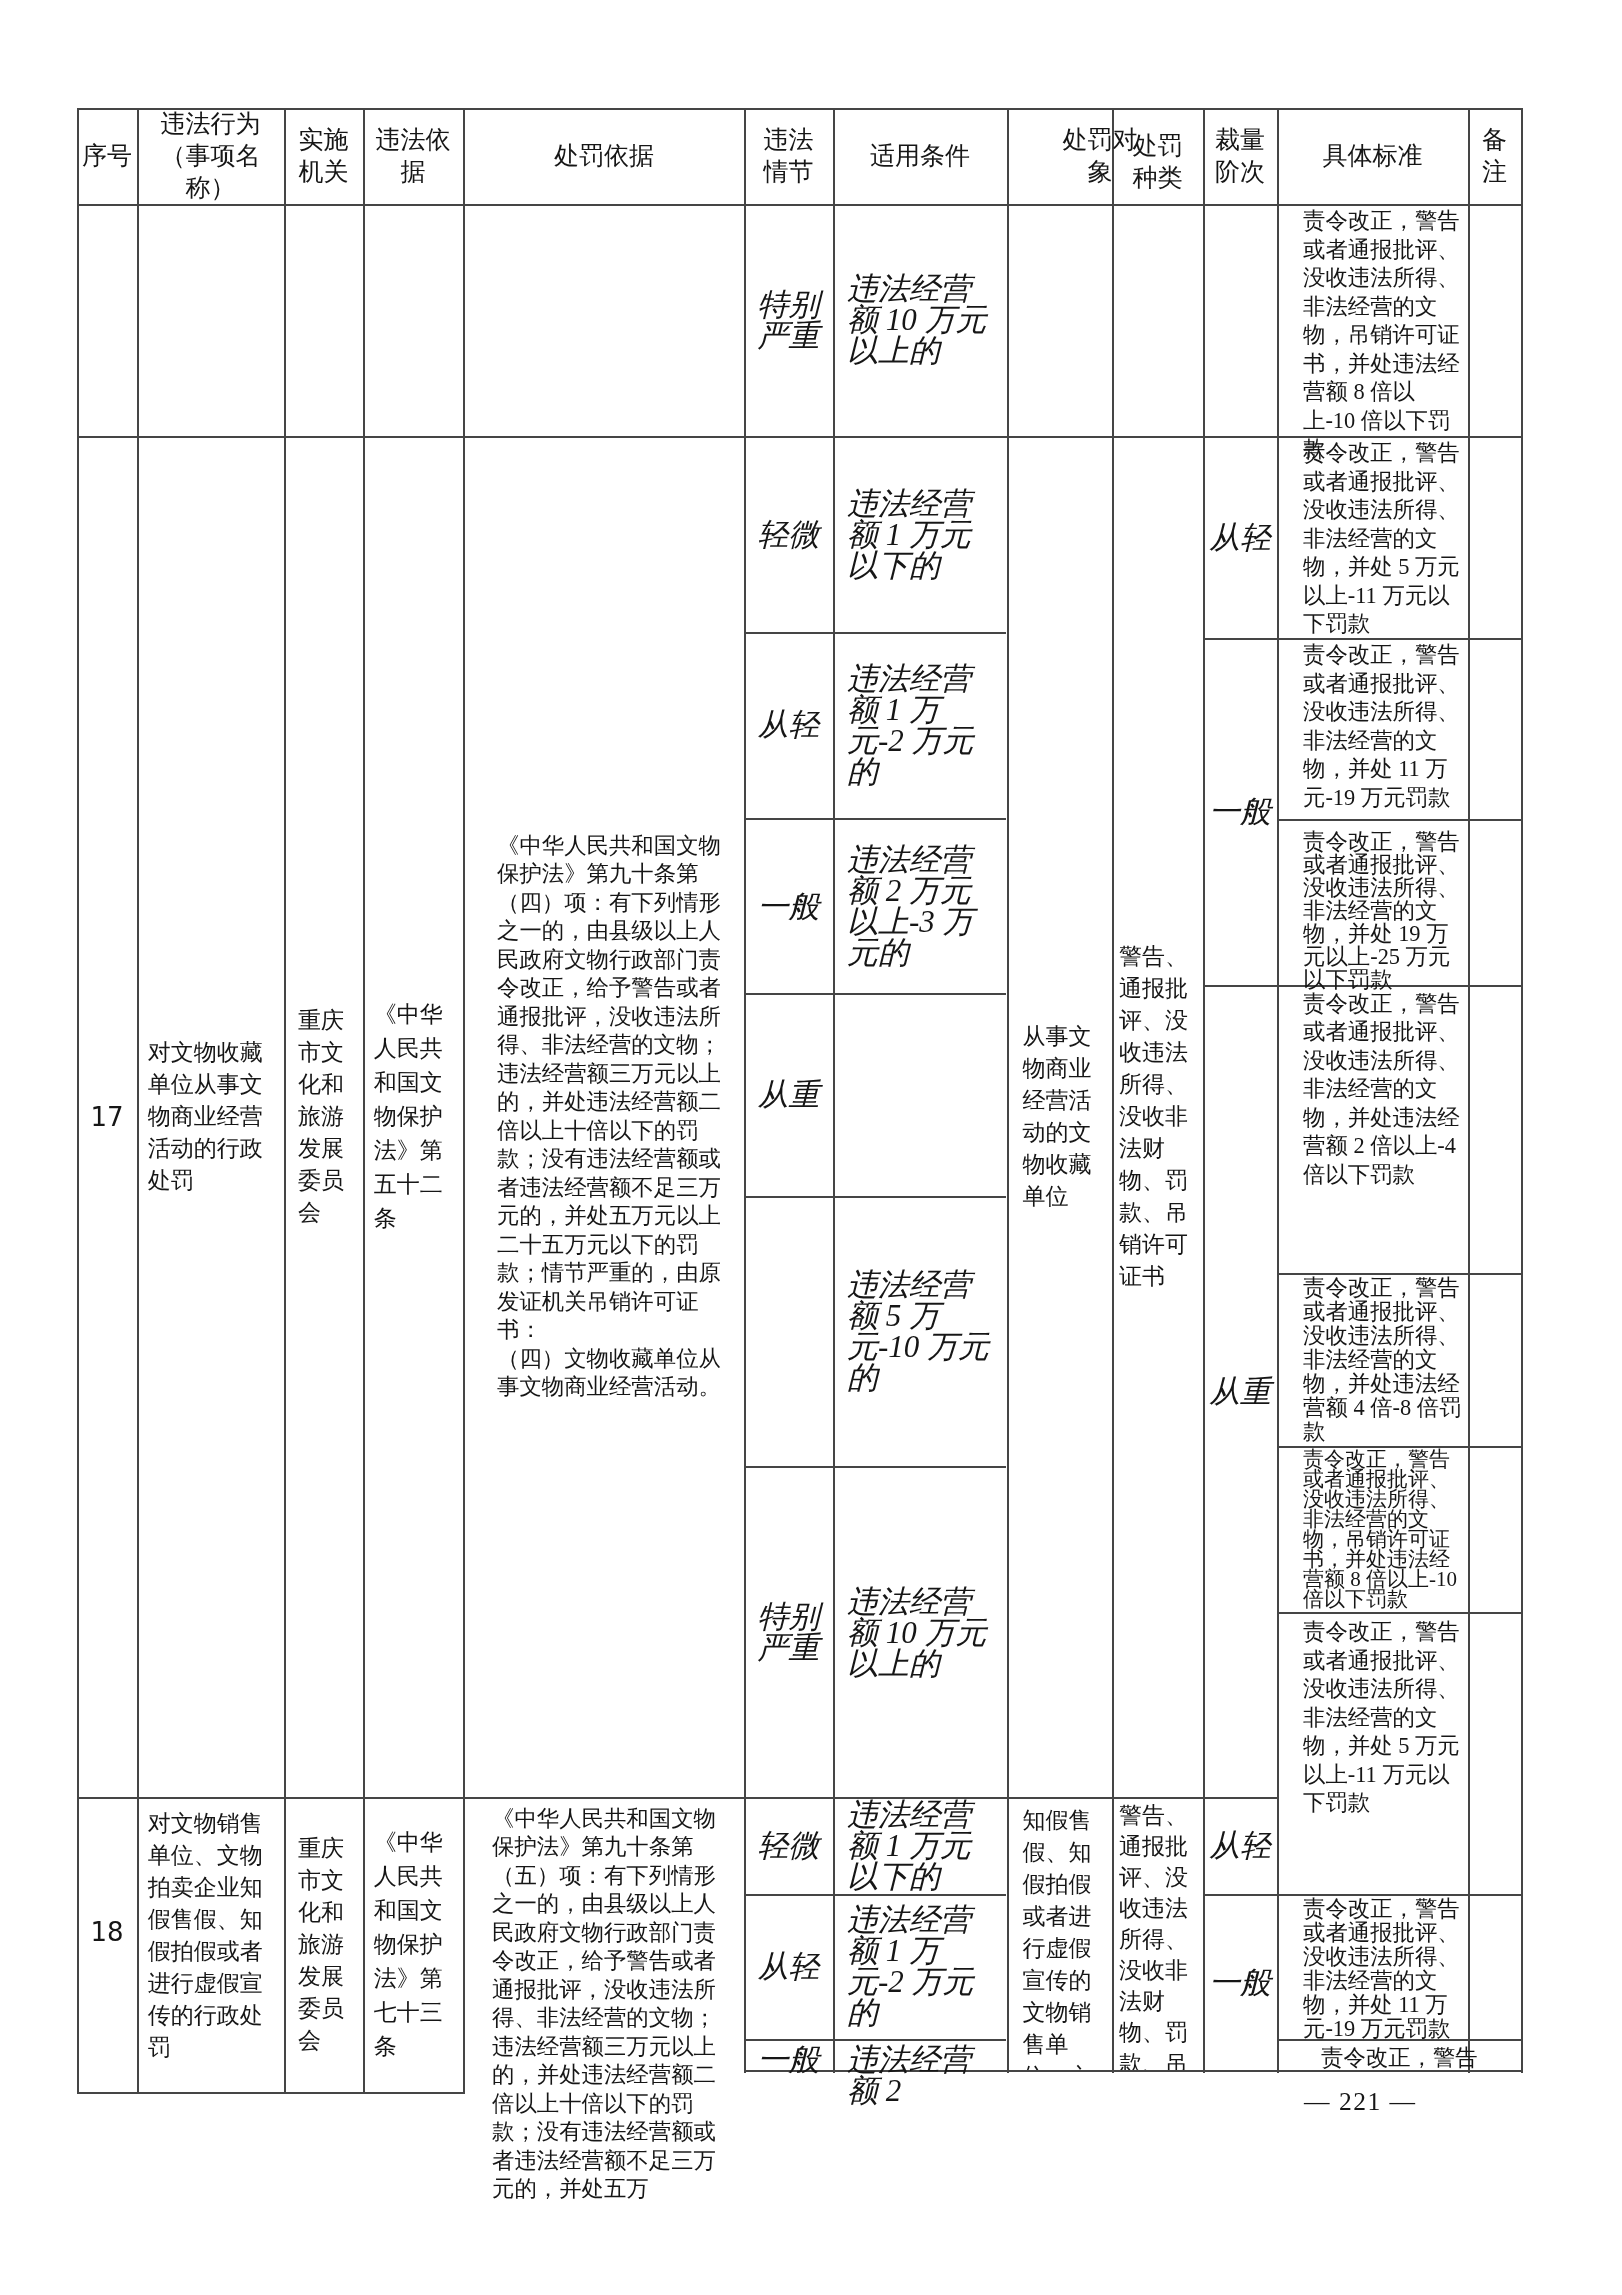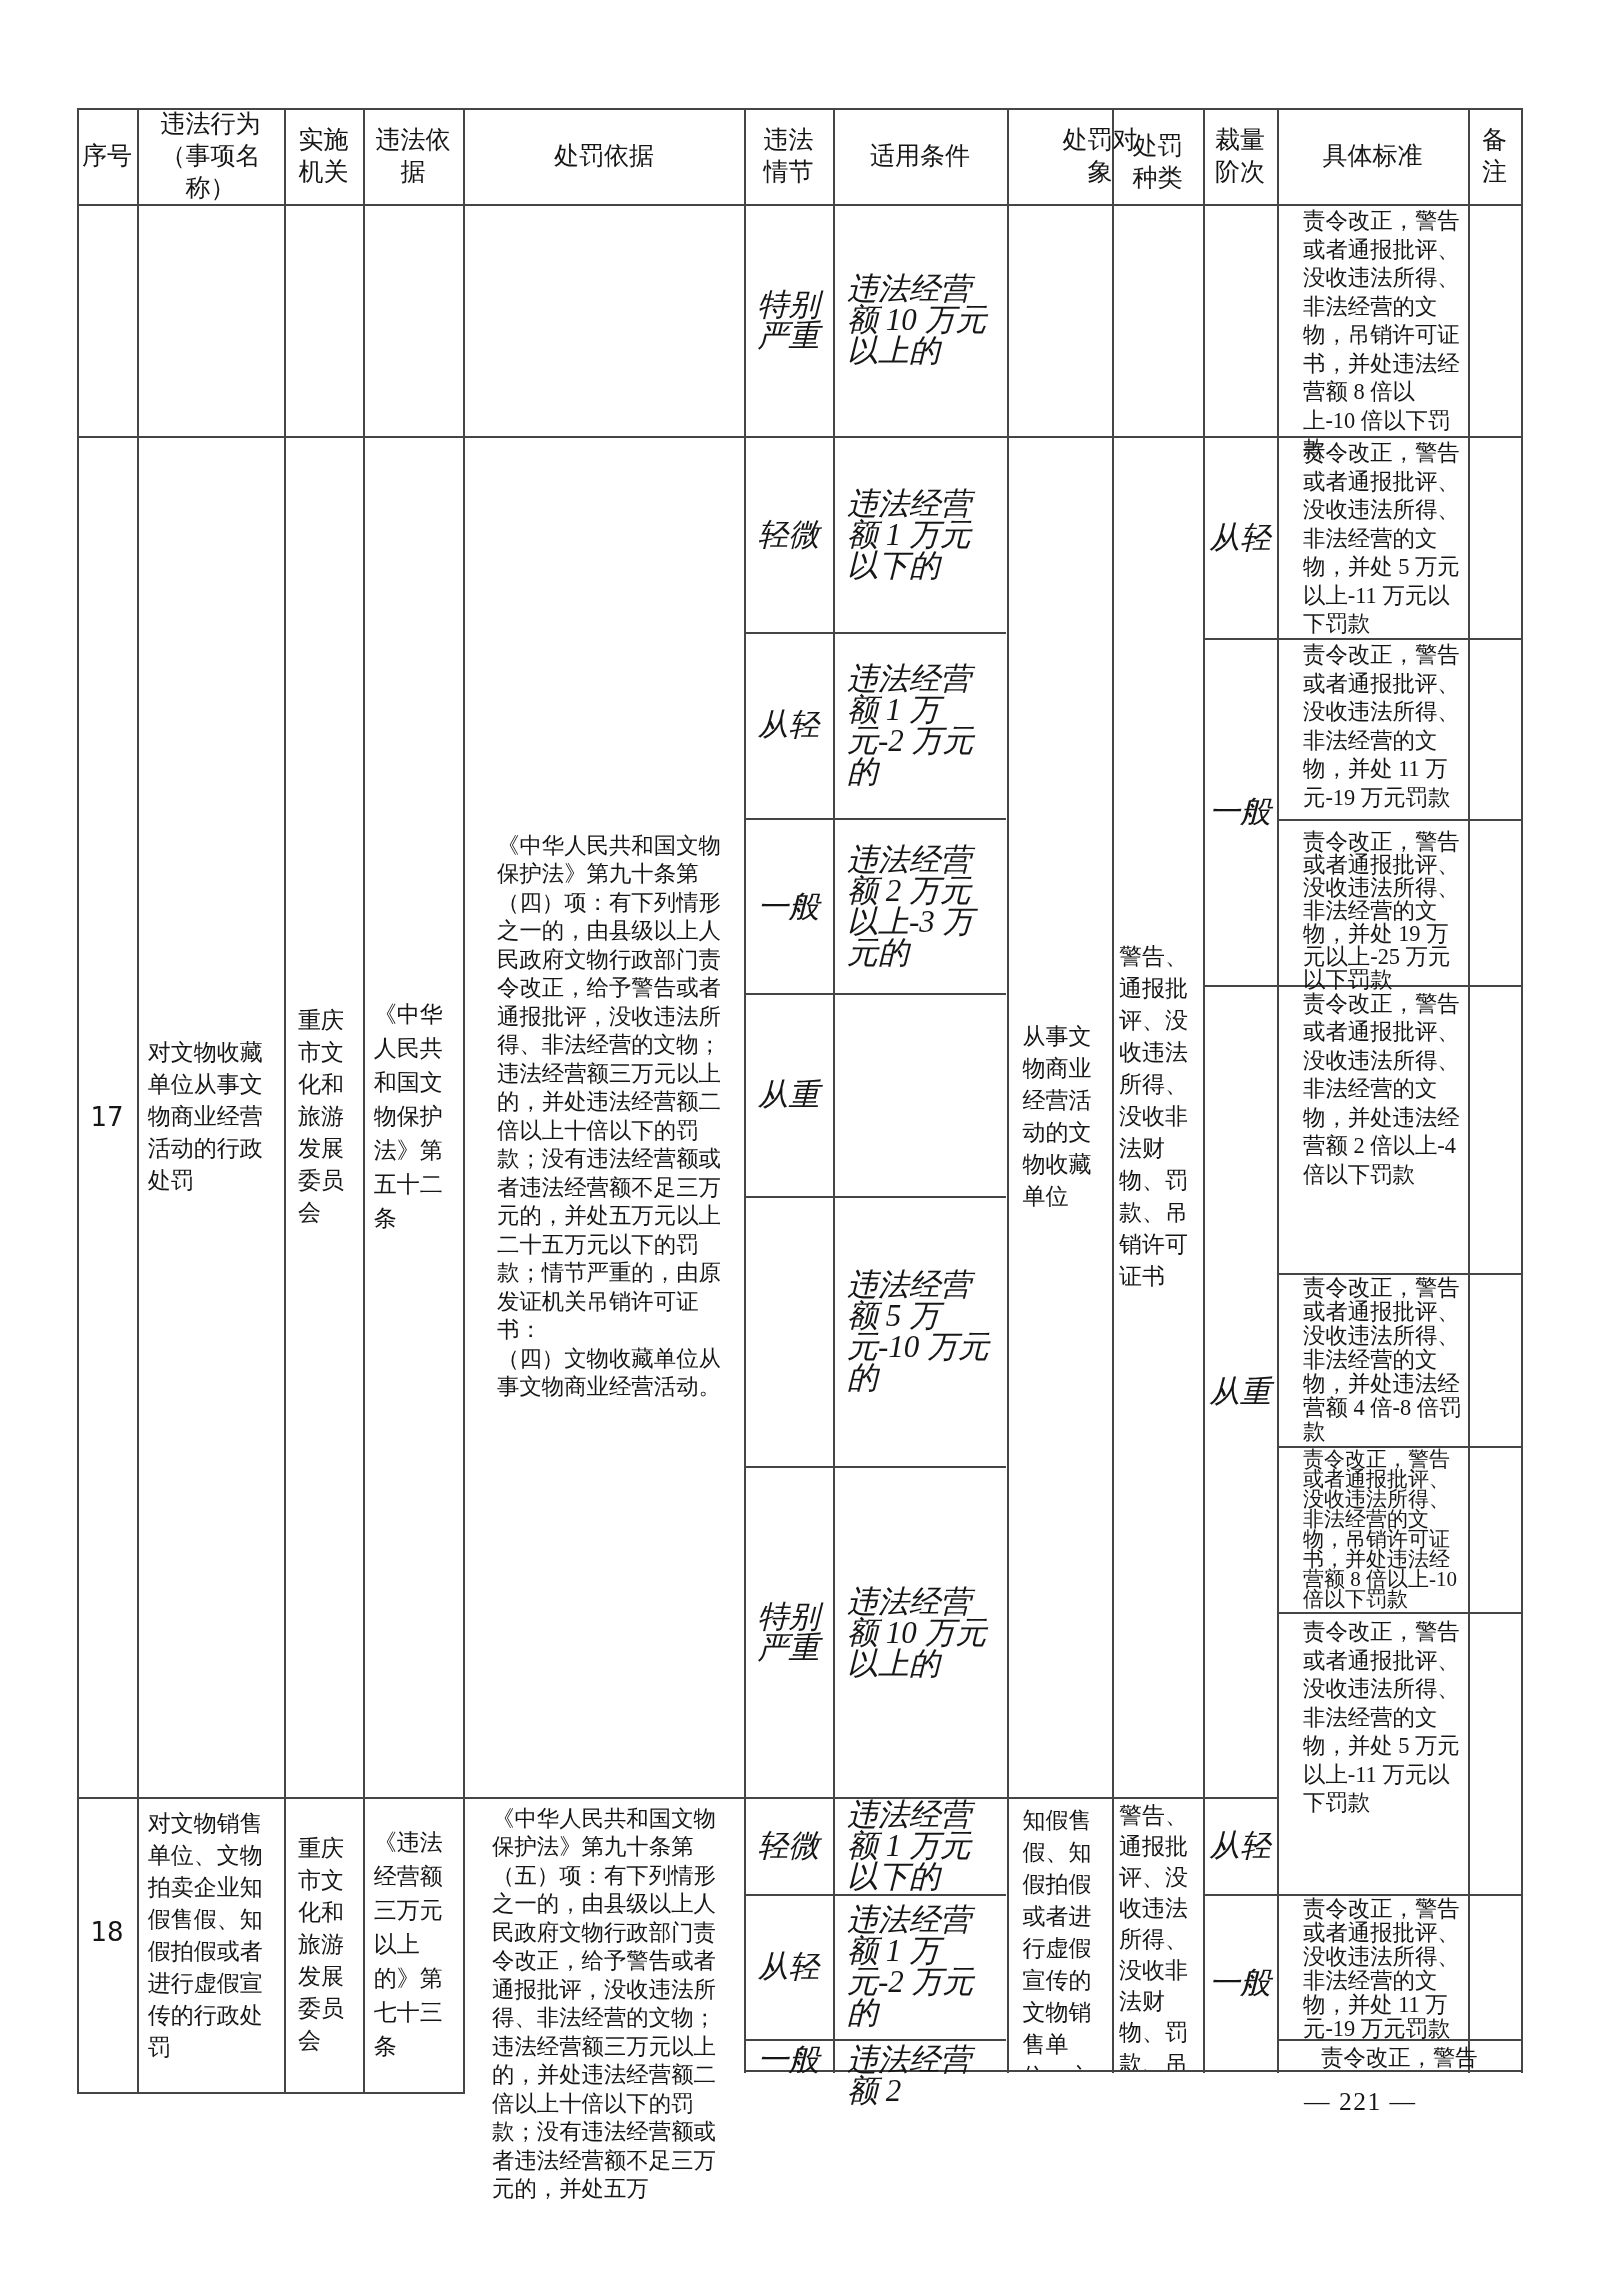--- a/index.html
+++ b/index.html
@@ -108,21 +108,21 @@
   <div class="c std lt tp" style="left:1277px;top:436px;width:191px;height:202px;padding:3.1px 4.6px 0 26px;">责令改正，警告或者通报批评、没收违法所得、非法经营的文物，并处 5 万元以上-11 万元以下罚款</div>
   <div class="c std lt tp" style="left:1277px;top:638px;width:191px;height:181px;padding:3.1px 4.6px 0 26px;">责令改正，警告或者通报批评、没收违法所得、非法经营的文物，并处 11 万元-19 万元罚款</div>
   <div class="c std lt tp" style="left:1277px;top:819px;width:191px;height:166px;padding:3.1px 4.6px 0 26px;line-height:23px;margin-top:8px;">责令改正，警告或者通报批评、没收违法所得、非法经营的文物，并处 19 万元以上-25 万元以下罚款</div>
   <div class="c std lt tp" style="left:1277px;top:985px;width:191px;height:288px;padding:4.6px 4.6px 0 26px;">责令改正，警告或者通报批评、没收违法所得、非法经营的文物，并处违法经营额 2 倍以上-4 倍以下罚款</div>
   <div class="c std lt tp" style="left:1277px;top:1273px;width:191px;height:174px;padding:3.1px 4.6px 0 26px;line-height:24px;">责令改正，警告或者通报批评、没收违法所得、非法经营的文物，并处违法经营额 4 倍-8 倍罚款</div>
   <div class="c std lt tp" style="left:1277px;top:1446px;width:191px;height:166px;padding:3.1px 4.6px 0 26px;font-size:21px;line-height:20px;">责令改正，警告或者通报批评、没收违法所得、非法经营的文物，吊销许可证书，并处违法经营额 8 倍以上-10 倍以下罚款</div>
 
   <div class="c num" style="left:77px;top:1797px;width:60px;height:270px;">18</div>
   <div class="c body lt tp" style="left:137px;top:1797px;width:147px;height:295px;padding:10.8px 10.8px 3.1px 10.8px;">对文物销售单位、文物拍卖企业知假售假、知假拍假或者进行虚假宣传的行政处罚</div>
   <div class="c body lt" style="left:284px;top:1797px;width:79px;height:295px;padding:3.1px 14px;">重庆市文化和旅游发展委员会</div>
-  <div class="c body lt" style="left:363px;top:1797px;width:100px;height:295px;padding:3.1px 10.8px;line-height:34px;">《违法经营额三万元以上的》第七十三条</div>
+  <div class="c body lt" style="left:363px;top:1797px;width:100px;height:295px;padding:3.1px 10.8px;line-height:34px;">《中华人民共和国文物保护法》第七十三条</div>
   <div class="c basis lt tp" style="left:458px;top:1797px;width:282px;height:424px;padding:7.7px 15.4px 0 34px;">《中华人民共和国文物保护法》第九十条第（五）项：有下列情形之一的，由县级以上人民政府文物行政部门责令改正，给予警告或者通报批评，没收违法所得、非法经营的文物；违法经营额三万元以上的，并处违法经营额二倍以上十倍以下的罚款；没有违法经营额或者违法经营额不足三万元的，并处五万</div>
 
   <div class="c cond" style="left:744px;top:1797px;width:89px;height:97px;padding:3.1px 9.3px;">轻微</div>
   <div class="c cond lt" style="left:833px;top:1797px;width:174px;height:97px;padding:3.1px 14px;">违法经营额 1 万元以下的</div>
   <div class="c cond" style="left:744px;top:1894px;width:89px;height:144px;padding:3.1px 9.3px;">从轻</div>
   <div class="c cond lt" style="left:833px;top:1894px;width:174px;height:144px;padding:3.1px 14px;">违法经营额 1 万元-2 万元的</div>
   <div class="c cond tp" style="left:744px;top:2039px;width:89px;height:34px;padding:4.6px 9.3px 0 9.3px;">一般</div>
   <div class="c cond lt tp" style="left:833px;top:2039px;width:174px;height:34px;padding:4.6px 14px 0 14px;">违法经营额 2</div>
 
   <div class="c body lt tp" style="left:1007px;top:1797px;width:106px;height:273px;padding:7.7px 15.4px 0 15.4px;overflow:hidden;">知假售假、知假拍假或者进行虚假宣传的文物销售单位、文物拍卖企业</div>

